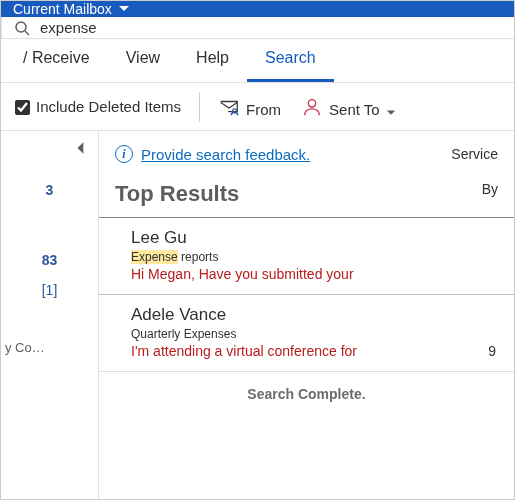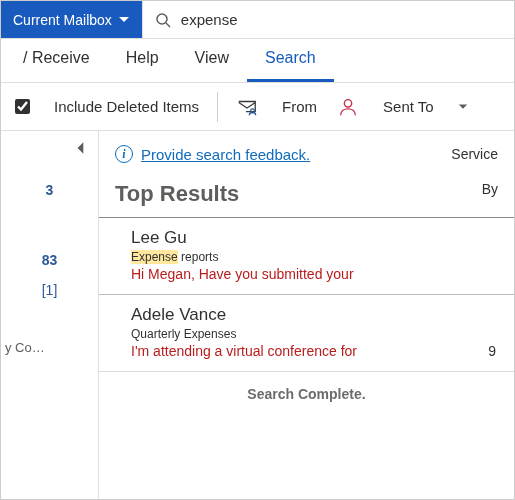--- a/index.html
+++ b/index.html
@@ -10,20 +10,21 @@
   background: #fff;
   width: 515px;
   height: 500px;
   overflow: hidden;
   border: 1px solid #ccc;
 }
 .topbar {
   display: flex;
   height: 38px;
   border-bottom: 1px solid #e1dfdd;
+  flex-direction: column;
 }
 .scope-dropdown {
   background: #185abd;
   color: #fff;
   display: flex;
   align-items: center;
   padding: 0 12px;
   gap: 6px;
   font-size: 14px;
   white-space: nowrap;
@@ -68,22 +69,22 @@
 .ribbon {
   display: flex;
   align-items: center;
   height: 48px;
   border-bottom: 1px solid #e1dfdd;
   padding: 0 6px;
   gap: 4px;
 }
 .ribbon-item {
   display: flex;
-  align-items: center;
-  gap: 24px;
+  align-items: flex-end;
+  gap: 6px;
   padding: 6px 8px;
   font-size: 15px;
   cursor: pointer;
   border-radius: 3px;
 }
 .ribbon-item input[type=checkbox] {
   width: 15px;
   height: 15px;
   accent-color: #323130;
 }
@@ -208,22 +209,22 @@
     <svg viewBox="0 0 16 16">
         <circle cx="7" cy="7" r="5"></circle>
         <line x1="11" y1="11" x2="15" y2="15"></line>
       </svg>
     <input type="text" value="expense" placeholder="" style="">
   </div>
 </div>
 
 <div class="tabs">
   <div class="tab">/ Receive</div>
+  <div class="tab">View</div>
   <div class="tab">Help</div>
-  <div class="tab">View</div>
   <div class="tab active">Search</div>
 </div>
 
 <div class="ribbon">
   <label class="ribbon-item">
     <input type="checkbox" checked="" style="">
     <span>Include Deleted Items</span>
   </label>
   <div class="ribbon-sep"></div>
   <div class="ribbon-item">

